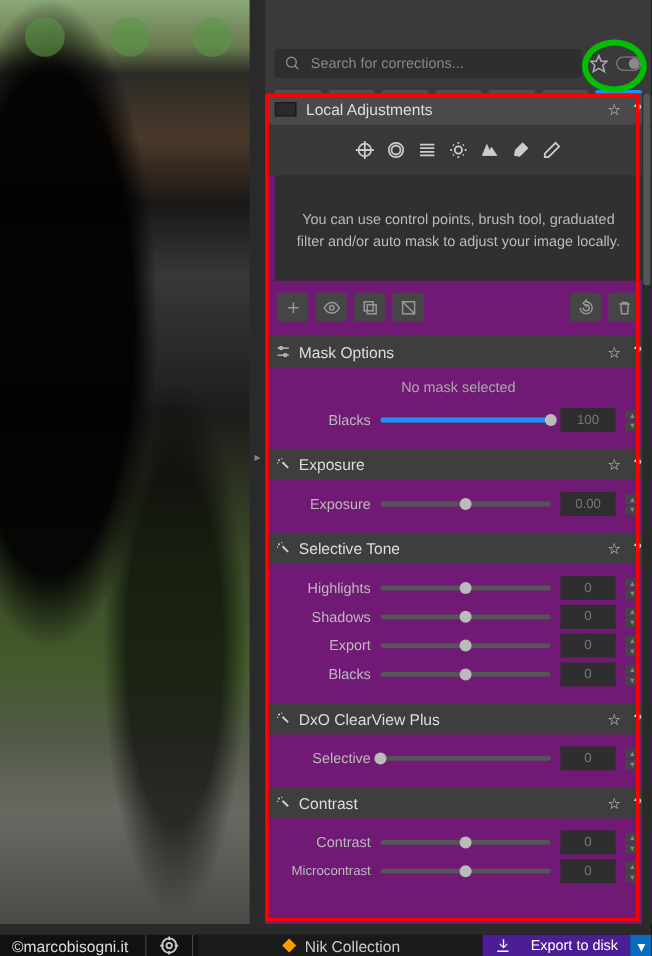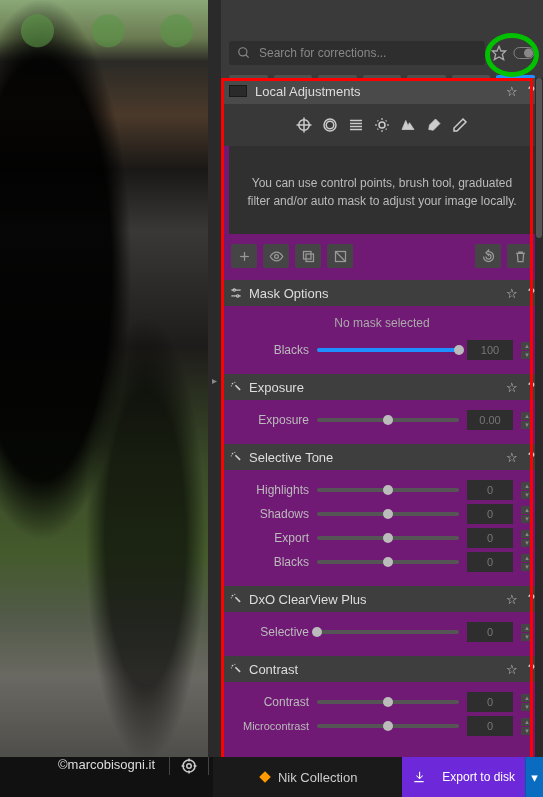--- a/index.html
+++ b/index.html
@@ -62,28 +62,28 @@
   .row .lab{width:78px;text-align:right;color:#bbb;font-size:12px;}
   .slider{flex:1;height:4px;background:#555;border-radius:2px;position:relative;}
   .slider .fill{position:absolute;left:0;top:0;bottom:0;background:#1e90ff;border-radius:2px;}
   .slider .thumb{position:absolute;top:50%;width:10px;height:10px;background:#bbb;border-radius:50%;transform:translate(-50%,-50%);}
   .valbox{width:46px;height:20px;background:#2e2e2e;color:#777;font-size:11px;display:flex;align-items:center;justify-content:center;}
   .spinner{width:12px;display:flex;flex-direction:column;gap:1px;}
   .spinner div{height:8px;background:#454545;display:flex;align-items:center;justify-content:center;color:#888;font-size:7px;}
   
   .secbody{padding:8px 10px 12px;}
   
-  .bottom{position:absolute;left:0;right:0;bottom:0;height:40px;background:#111;display:flex;align-items:flex-start;color:#ccc;font-size:13px;padding-left:48px;}
+  .bottom{position:absolute;left:0;right:0;bottom:0;height:18px;background:#111;display:flex;align-items:center;color:#ccc;font-size:13px;}
   .credit{padding:0 10px;color:#ddd;}
   .bdiv{width:1px;height:18px;background:#444;margin:0 4px;}
   .target{width:18px;height:18px;margin:0 6px;}
   .nik{flex:1;display:flex;align-items:center;justify-content:center;gap:6px;background:#1a1a1a;height:100%;}
   .nik svg{width:14px;height:14px;}
   .export{display:flex;align-items:center;height:100%;}
-  .export .btn{background:#6d28d9;color:#fff;height:100%;display:flex;align-items:center;gap:16px;padding:0 10px;font-size:12px;}
+  .export .btn{background:#4c1d95;color:#fff;height:100%;display:flex;align-items:center;gap:16px;padding:0 10px;font-size:12px;}
   .export .dd{background:#0a6cc0;color:#fff;height:100%;width:18px;display:flex;align-items:center;justify-content:center;border-left:1px solid #0858a0;}
   .expand{position:absolute;left:212px;top:375px;color:#888;font-size:10px;}
 </style>
 </head>
 <body>
 <div class="root">
 
 <div class="photo"></div>
 <div class="expand">▸</div>
 

